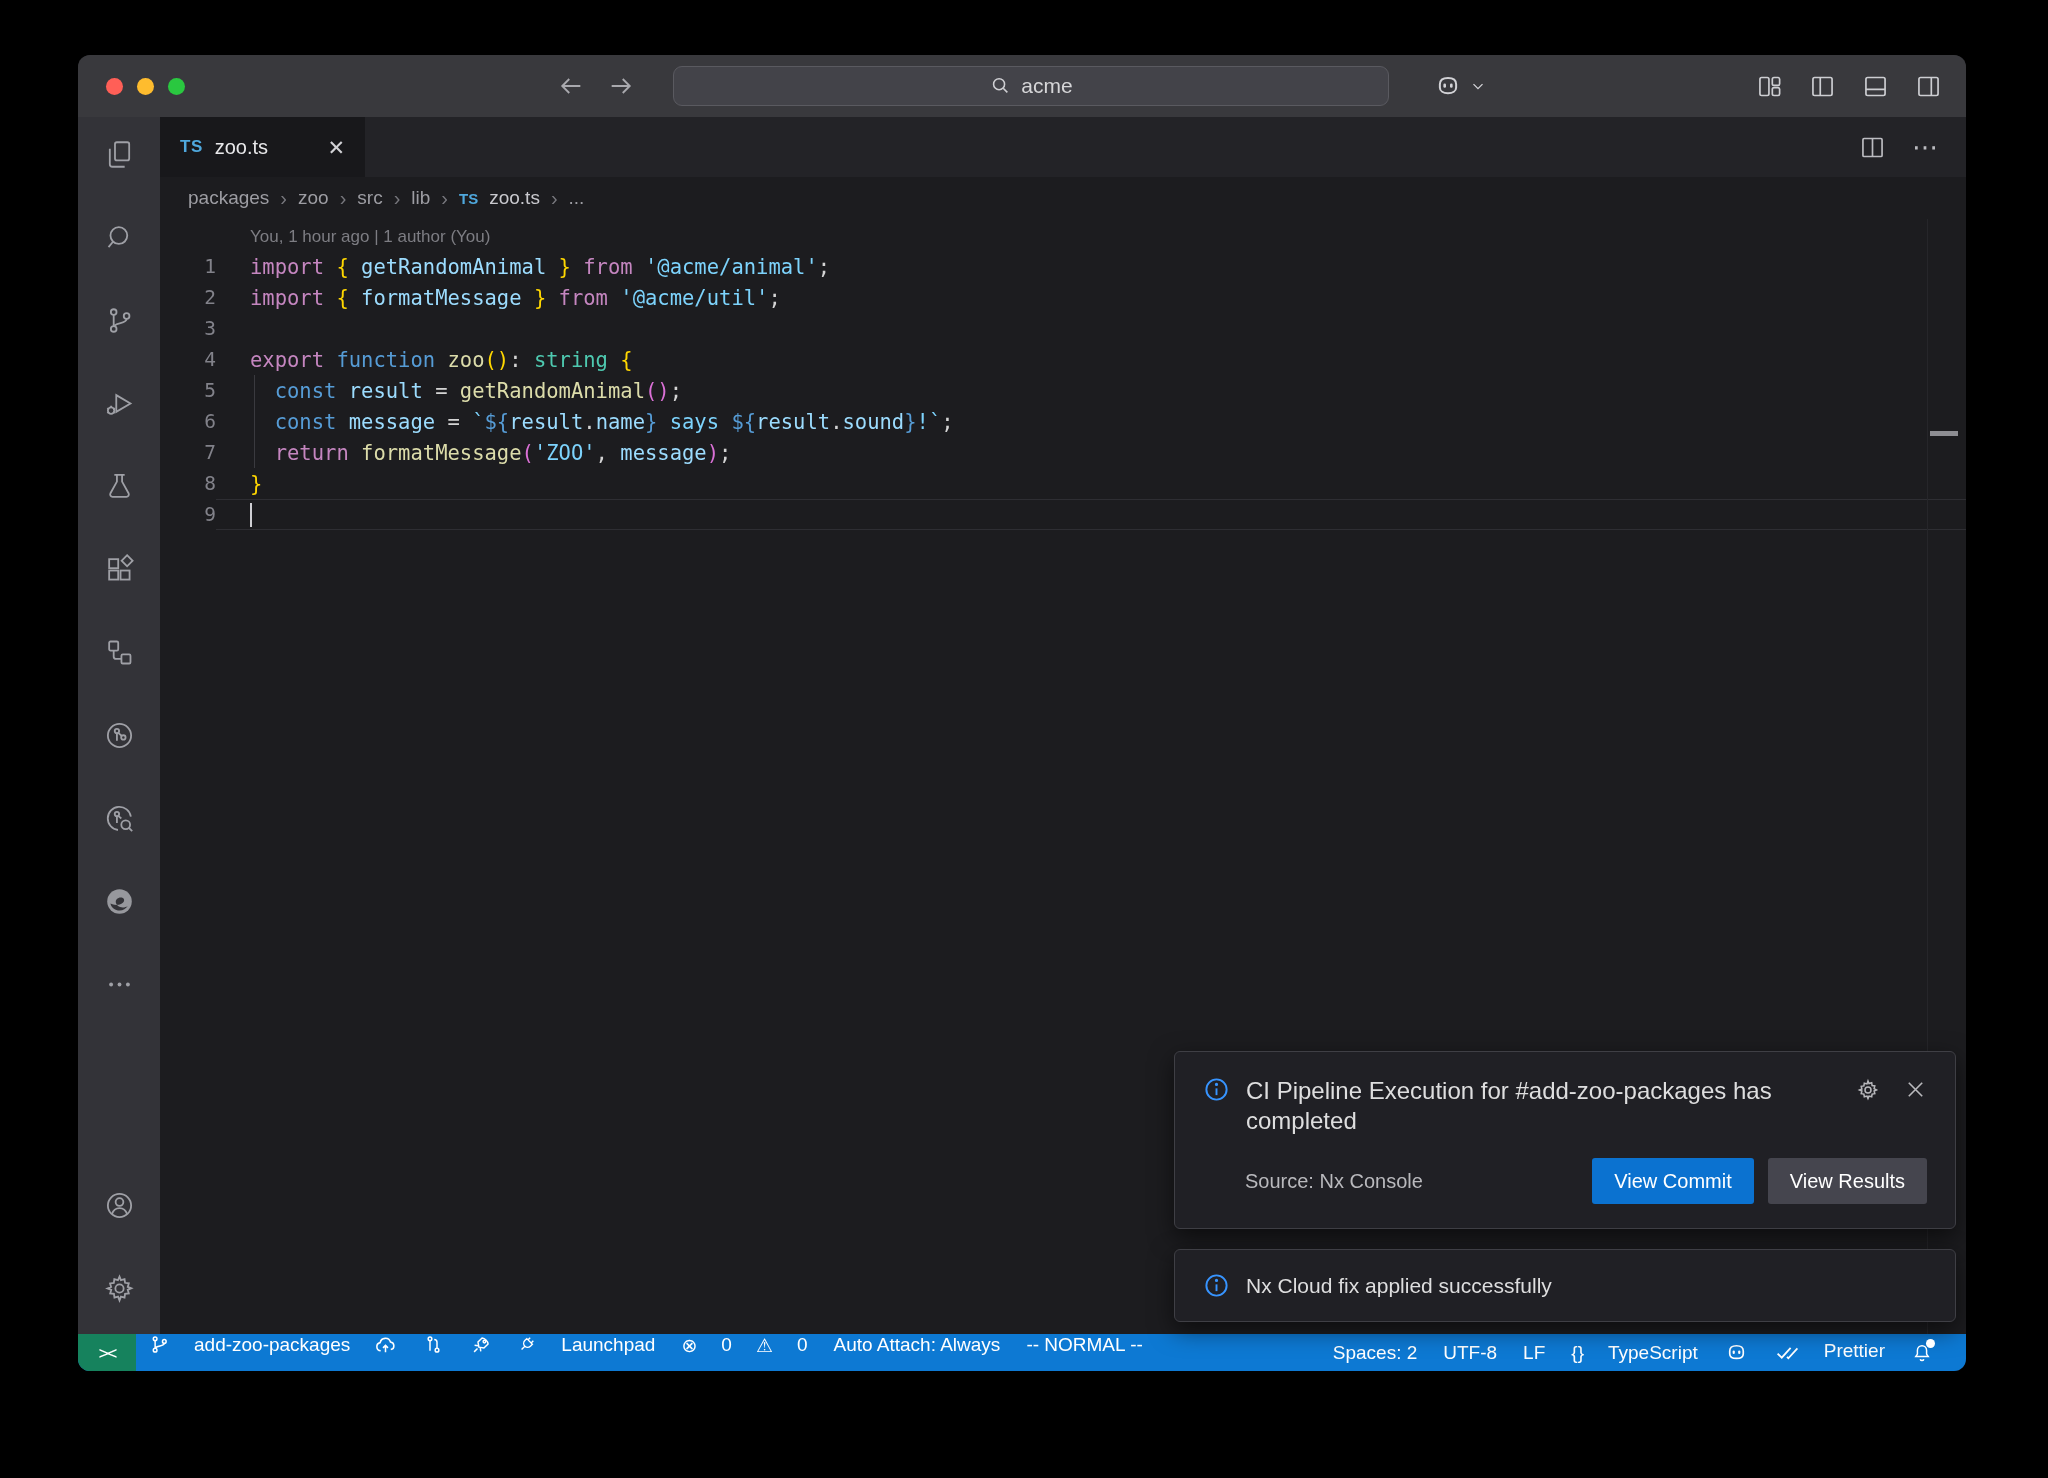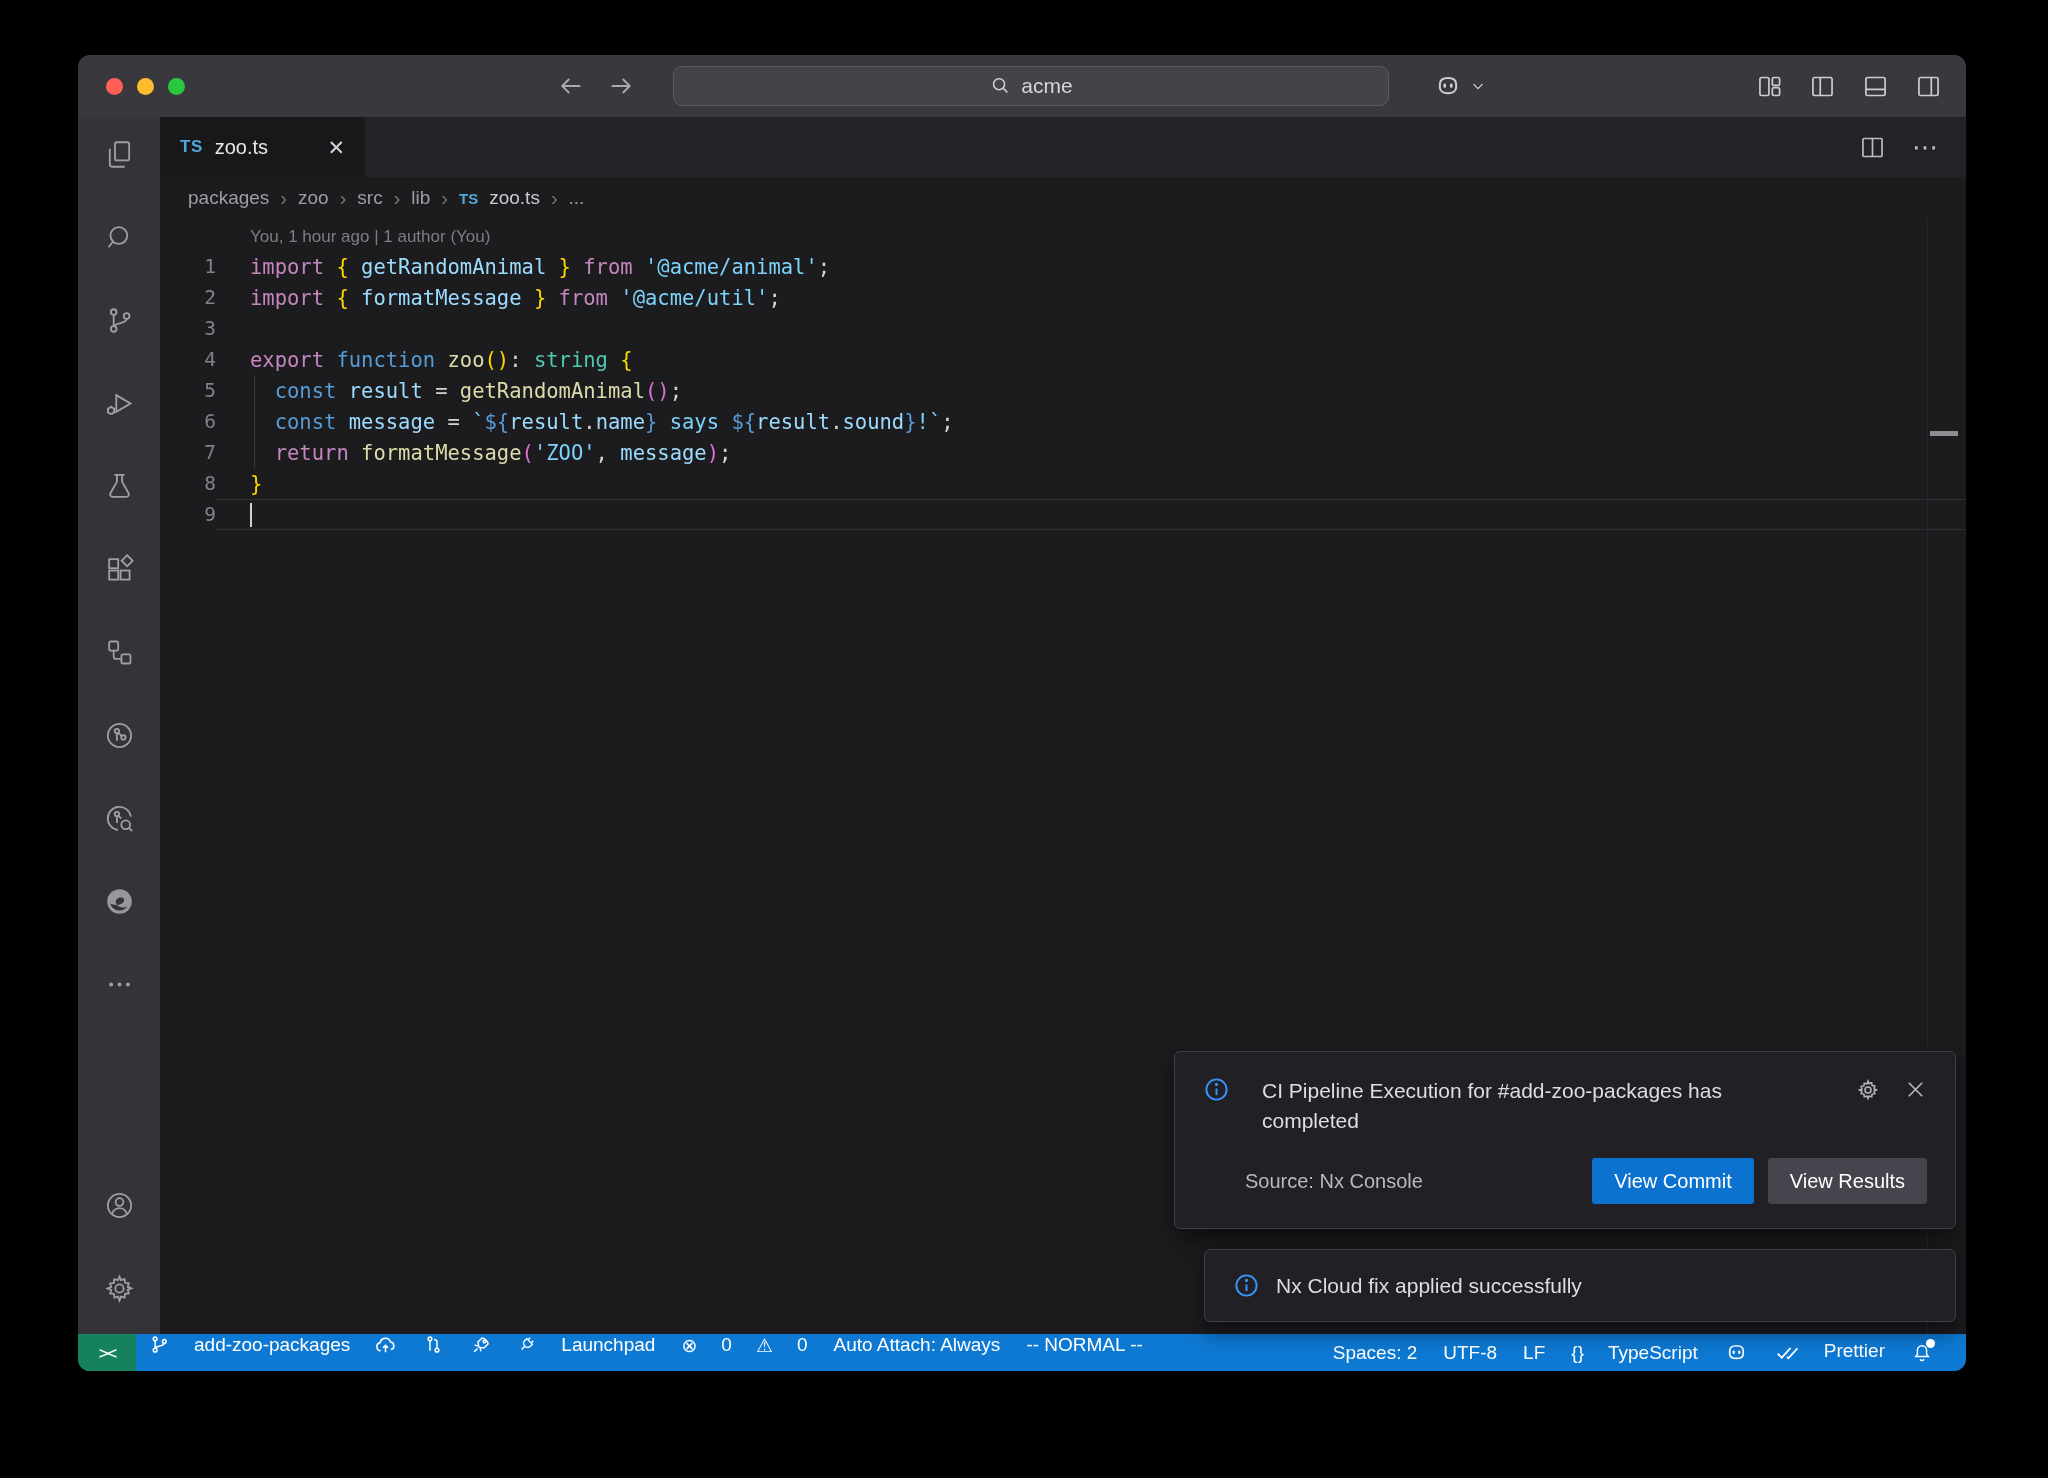--- a/index.html
+++ b/index.html
@@ -61,30 +61,30 @@
   .tk-pl{color:#d4d4d4}.tk-int{color:#569CD6}
   .indent-guide { position:absolute; left:94px; top:156px; width:1px; height:93px; background:#3a3a3f; }
   .ruler-track { position:absolute; right:38px; top:0; bottom:0; width:1px; background:#26262a; }
   .ruler-mark { position:absolute; right:8px; top:212px; width:28px; height:5px; background:#8d8d92; }
 
   
   .notifications { position:absolute; right:10px; bottom:12px; width:782px; display:flex; flex-direction:column; gap:20px; }
   .toast { background:#202025; border:1px solid #3f3f45; border-radius:6px; box-shadow:0 8px 24px rgba(0,0,0,.55); }
   .toast1 { padding:24px 28px; }
   .toast-head { display:flex; align-items:flex-start; gap:16px; }
-  .toast-msg { flex:1; color:#dededf; font-size:21px; line-height:30px; max-width:560px;margin-left:16px; }
+  .toast-msg { flex:1; color:#dededf; font-size:24px; line-height:30px; max-width:560px; }
   .toast-headicons { display:flex; gap:24px; color:#b9b9bd; margin-left:auto; padding-top:2px; }
   .toast-row2 { display:flex; align-items:center; margin-top:22px; }
   .toast-source { color:#b9b9bd; font-size:20px;margin-left:42px; }
   .toast-btns { margin-left:auto; display:flex; gap:14px; }
   .btn { height:46px; padding:0 22px; border:none; border-radius:3px; font-size:20px;
     font-family:"Liberation Sans",sans-serif; color:#fff; cursor:pointer; }
   .btn.primary { background:#0b72d0; }
   .btn.secondary { background:#45454e; }
-  .toast2 { padding:22px 28px; display:flex; align-items:center; gap:16px; color:#dededf; font-size:21px;margin-left:30px; }
+  .toast2 { padding:22px 28px; display:flex; align-items:center; gap:16px; color:#dededf; font-size:21px; }
 
   
   .statusbar { height:37px; flex:none; background:#0d79d3; display:flex; align-items:center; color:#fff; font-size:19px; }
   .remote { width:58px; height:37px; background:#16825d; display:flex; align-items:center; justify-content:center;
     font-family:"DejaVu Sans Mono",monospace; font-size:17px; letter-spacing:-2px; }
   .sb-item { display:flex; gap:24px; padding:0 13px; height:100%; white-space:nowrap; }
   .sb-right { margin-left:auto; display:flex; align-items:center; padding-right:20px; }
   .sb-glyph { font-size:19px; }
   .bell-wrap { position:relative; }
   .bell-dot { position:absolute; right:-2px; top:-3px; width:9px; height:9px; border-radius:50%; background:#fff; }

